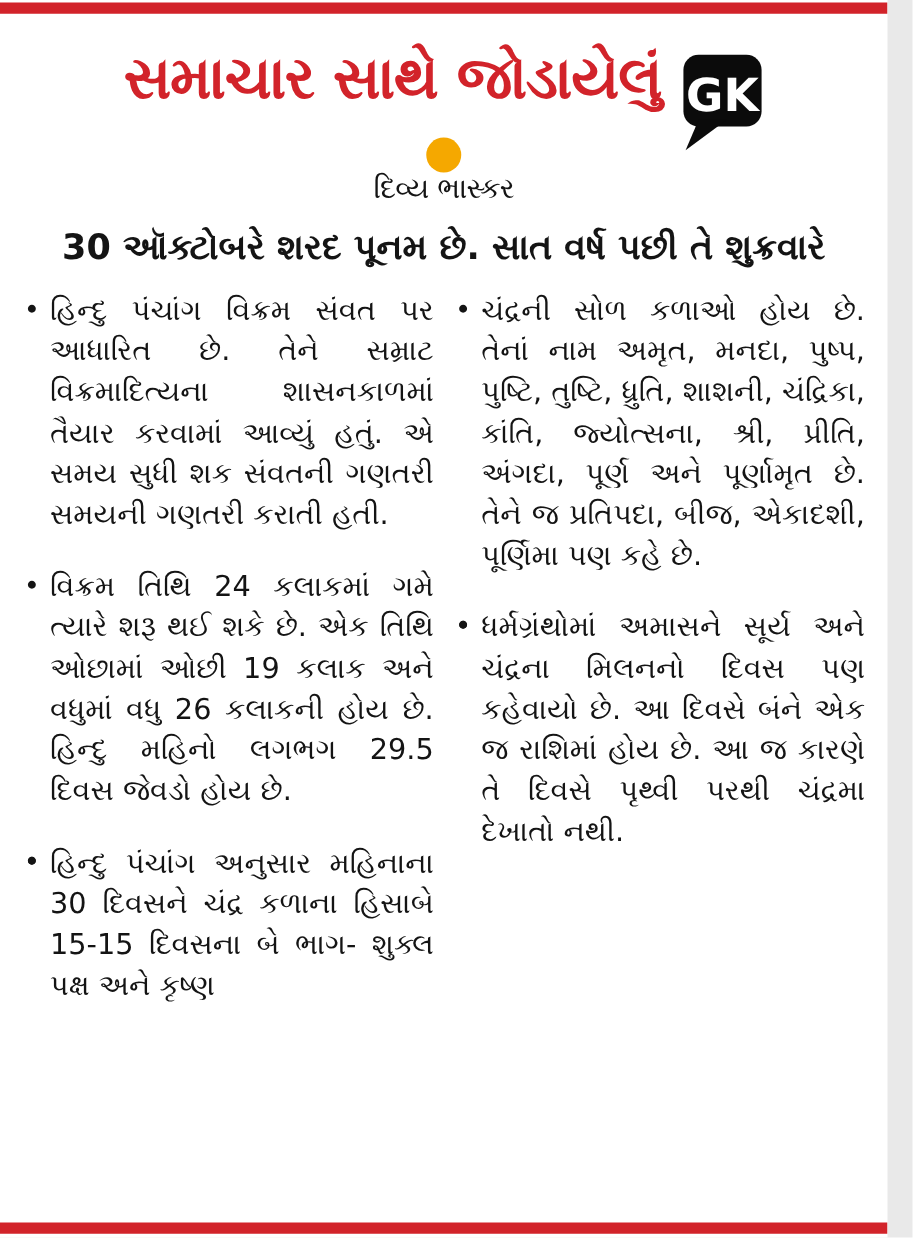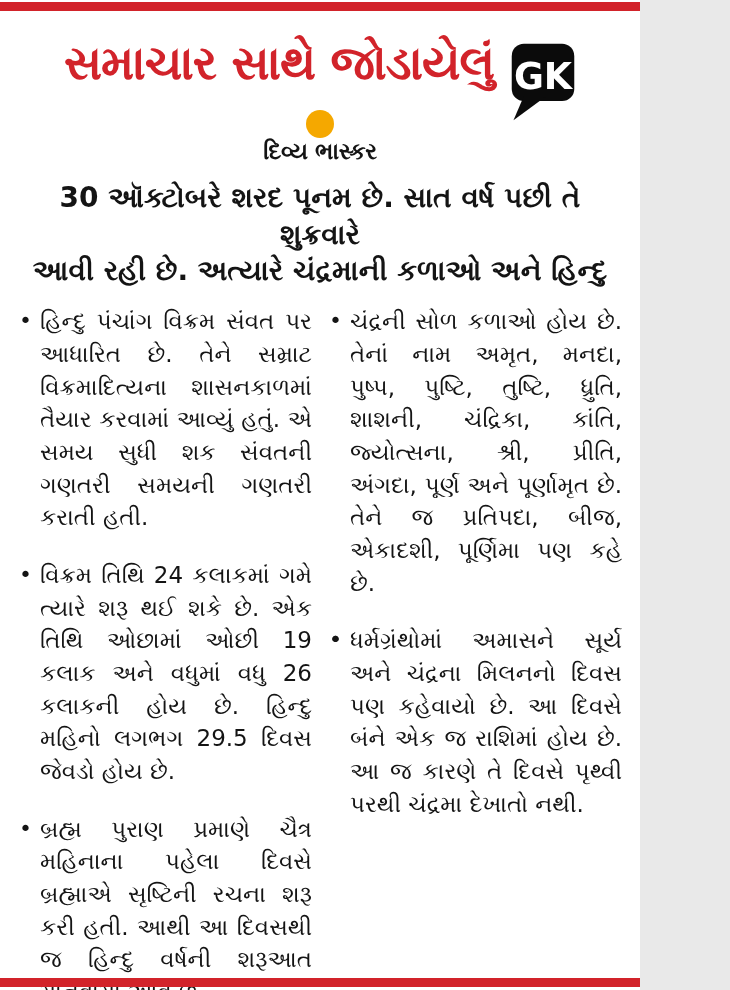--- a/index.html
+++ b/index.html
@@ -10,21 +10,21 @@
   }
   html,body{margin:0;padding:0;}
   body{
     width:730px;height:990px;
     background:#e9e9e9;
     font-family:"DejaVu Sans","Liberation Sans",sans-serif;
     color:var(--ink);
   }
   .page{
     position:relative;
-    width:640px;height:990px;
+    width:710px;height:990px;
     background:var(--bg);
     overflow:hidden;
   }
   .bar{
     position:absolute;left:0;right:0;height:9px;
     background:var(--red);
   }
   .bar.top{top:2px;}
   .bar.bottom{bottom:3px;}
 
@@ -54,21 +54,21 @@
     text-align:center;
     margin-top:-16px;
   }
   .sun-dot{
     width:28px;height:28px;
     border-radius:50%;
     background:var(--orange);
     margin:0 auto;
   }
   .brand{
-    font-weight:bold;
+    font-weight:normal;
     font-size:23px;
     line-height:1.1;
     margin-top:1px;
     letter-spacing:-0.5px;
   }
 
   .intro{
     text-align:center;
     font-weight:bold;
     font-size:28px;
@@ -117,37 +117,35 @@
     </svg>
   </div>
 
   <div class="brand-block">
     <div class="sun-dot"></div>
     <div class="brand">દિવ્ય ભાસ્કર</div>
   </div>
 
   <div class="intro">
     <div>30 ઑક્ટોબરે શરદ પૂનમ છે. સાત વર્ષ પછી તે શુક્રવારે</div>
-    <div>આવી રહી છે. અત્યારે ચંદ્રમાની કળાઓ અને હિન્દુ</div>
   </div>
 
   <div class="body-cols">
 
     <div class="col">
       <div class="item">
         <span class="bullet">•</span>
         <span>હિન્દુ પંચાંગ વિક્રમ સંવત પર આધારિત છે. તેને સમ્રાટ વિક્રમાદિત્યના શાસનકાળમાં તૈયાર કરવામાં આવ્યું હતું. એ સમય સુધી શક સંવતની ગણતરી સમયની ગણતરી કરાતી હતી.</span>
       </div>
       <div class="item">
         <span class="bullet">•</span>
         <span>વિક્રમ તિથિ 24 કલાકમાં ગમે ત્યારે શરૂ થઈ શકે છે. એક તિથિ ઓછામાં ઓછી 19 કલાક અને વધુમાં વધુ 26 કલાકની હોય છે. હિન્દુ મહિનો લગભગ 29.5 દિવસ જેવડો હોય છે.</span>
       </div>
       <div class="item">
         <span class="bullet">•</span>
-        <span>બ્રહ્મ પુરાણ પ્રમાણે ચૈત્ર મહિનાના પહેલા દિવસે બ્રહ્માએ સૃષ્ટિની રચના શરૂ કરી હતી. આથી આ દિવસથી જ હિન્દુ વર્ષની શરૂઆત માનવામાં આવે છે.</span>
       </div>
       <div class="item">
         <span class="bullet">•</span>
         <span>હિન્દુ પંચાંગ અનુસાર મહિનાના 30 દિવસને ચંદ્ર કળાના હિસાબે 15-15 દિવસના બે ભાગ- શુક્લ પક્ષ અને કૃષ્ણ</span>
       </div>
     </div>
 
     <div class="col">
       <div class="item">
         <span class="bullet">•</span>

